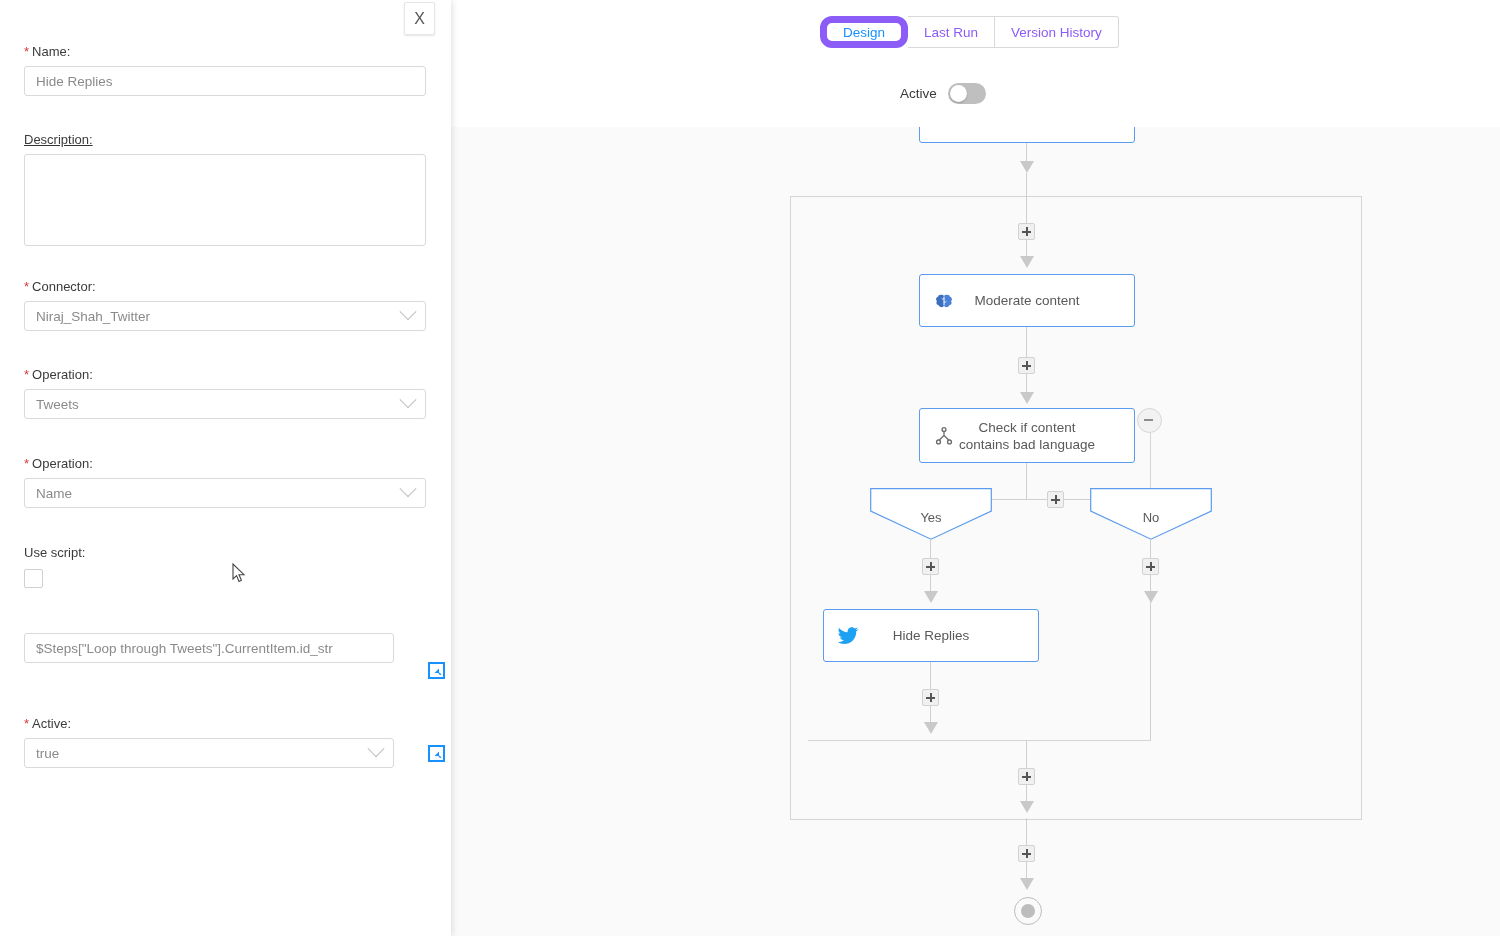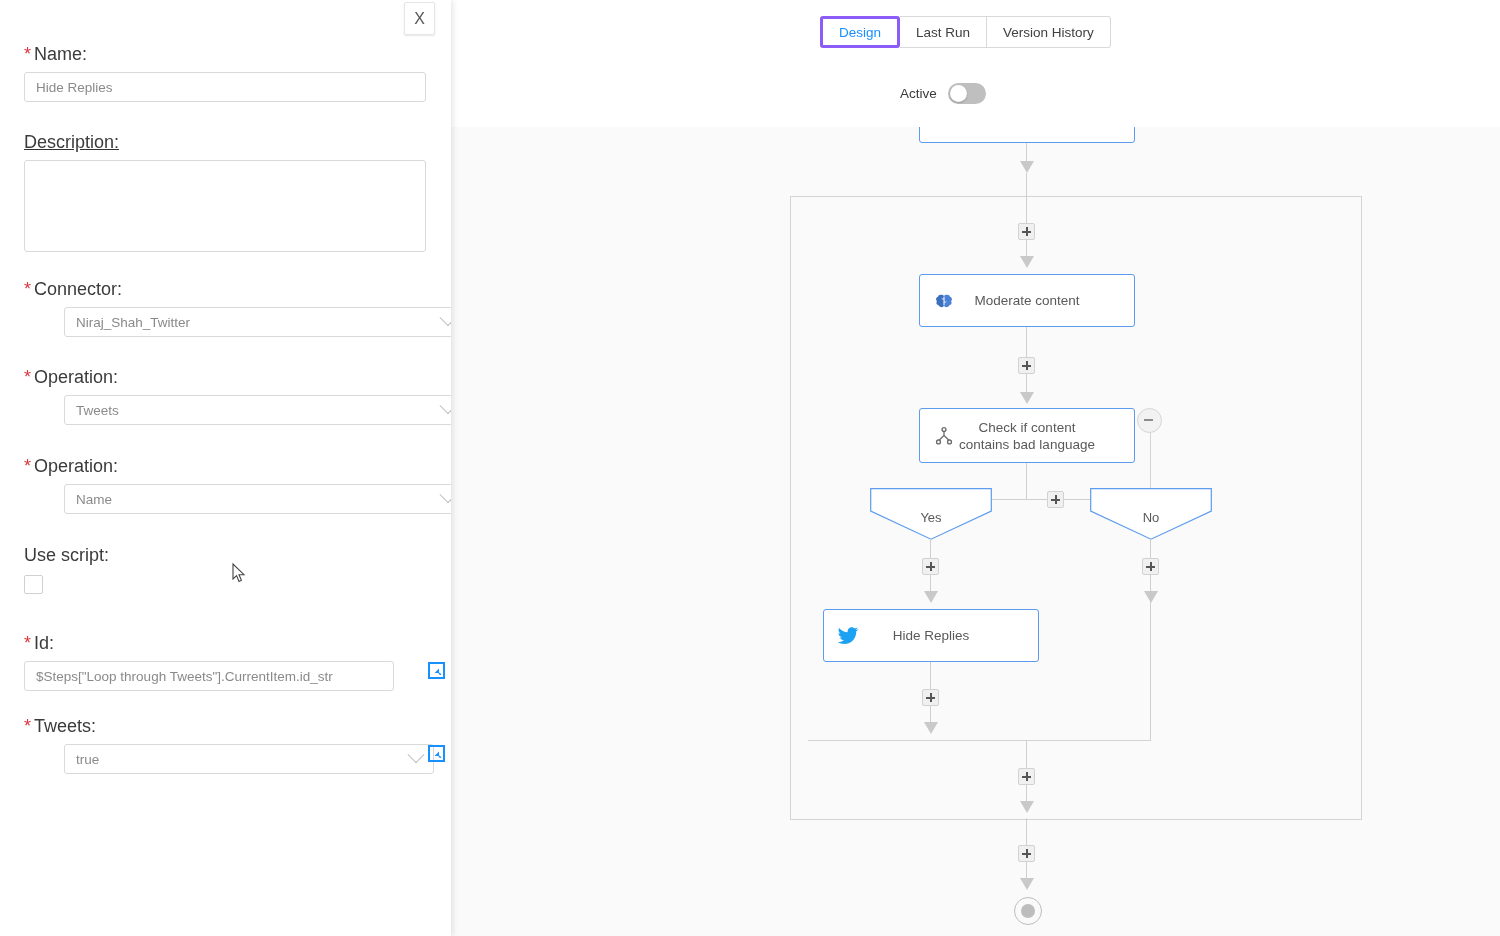--- a/index.html
+++ b/index.html
@@ -28,39 +28,39 @@
     border:1px solid #e6e6e6;
     border-radius:2px;
     box-shadow:0 1px 2px rgba(0,0,0,0.10);
     display:flex;align-items:center;justify-content:center;
     font-size:16px;color:#555;
     cursor:pointer;
     font-family:"Liberation Sans", sans-serif;
   }
   .field{position:absolute;left:24px;width:402px;}
   .flabel{
-    font-size:18px;color:#3b3b3b;
+    font-size:13px;color:#3b3b3b;
     margin-bottom:7px;
     white-space:nowrap;
   }
   .req{color:#d9363e;margin-right:3px;}
   .ctl{
     box-sizing:border-box;
     width:402px;height:30px;
     border:1px solid #d9d9d9;
     border-radius:3px;
     background:#fff;
     font-size:13.5px;
     color:#8a8a8a;
     padding:0 11px;
     display:flex;align-items:center;
     font-family:"Liberation Sans", sans-serif;
   }
   .ctl.narrow{width:370px;}
-  .ctl.select{justify-content:space-between;margin-left:40px;}
+  .ctl.select{justify-content:space-between;}
   .chev{
     width:11px;height:11px;
     border-right:1.4px solid #c0c0c0;
     border-bottom:1.4px solid #c0c0c0;
     transform:rotate(45deg) translate(-3px,-3px);
     flex:none;
   }
   textarea.ctl{
     height:92px;resize:none;padding:6px 11px;
     display:block;line-height:1.4;
@@ -85,28 +85,28 @@
   #tabs{
     position:absolute;left:369px;top:16px;
     display:flex;height:32px;
   }
   .tab{
     height:32px;box-sizing:border-box;
     display:flex;align-items:center;justify-content:center;
     padding:0 16px;
     border:1px solid #d9d9d9;
     border-left:none;
-    background:#fff;font-size:13.5px;color:#404040;
+    background:#fff;font-size:13.5px;color:#8b5cf6;
     cursor:pointer;white-space:nowrap;
   }
   .tab:first-child{border-left:1px solid #d9d9d9;border-radius:3px 0 0 3px;}
   .tab:last-child{border-radius:0 3px 3px 0;}
   .tab.active{
-    border:3px solid #8b5cf6;color:#1890ff;position:relative;z-index:2;
-    border-radius:3px;
+    border:7px solid #8b5cf6;color:#1890ff;position:relative;z-index:2;
+    border-radius:12px;
   }
   #active-row{
     position:absolute;left:449px;top:83px;display:flex;align-items:center;gap:11px;
   }
   #active-label{font-size:13.5px;color:#3b3b3b;}
   .toggle{
     width:38px;height:21px;border-radius:11px;background:#bfbfbf;
     position:relative;cursor:pointer;
   }
   .toggle .knob{
@@ -218,33 +218,32 @@
       <span class="chev"></span>
     </div>
   </div>
 
   <div class="field" style="top:545px;">
     <div class="flabel">Use script:</div>
     <div class="chk" style="margin-top:9px;"></div>
   </div>
 
   <div class="field" style="top:633px;">
-    <div class="flabel"><span class="req">*</span><span>Id:</span></div>
     <div class="ctl narrow">$Steps["Loop through Tweets"].CurrentItem.id_str</div>
     <div class="expr-icon" style="top:29px;">
       <svg width="17" height="17" viewBox="0 0 17 17">
         <rect x="1" y="1" width="15" height="15" fill="none" stroke="#1890ff" stroke-width="2"></rect>
         <path d="M11 11 L6.5 11 L11 6.5 Z" fill="#1890ff"></path>
         <path d="M11 11 L12.8 12.8" stroke="#1890ff" stroke-width="1.6"></path>
       </svg>
     </div>
   </div>
 
   <div class="field" style="top:716px;">
-    <div class="flabel"><span class="req">*</span><span>Tweets:</span></div>
+    <div class="flabel"><span class="req">*</span><span>Active:</span></div>
     <div class="ctl select narrow">
       <span>true</span>
       <span class="chev"></span>
     </div>
     <div class="expr-icon" style="top:29px;">
       <svg width="17" height="17" viewBox="0 0 17 17">
         <rect x="1" y="1" width="15" height="15" fill="none" stroke="#1890ff" stroke-width="2"></rect>
         <path d="M11 11 L6.5 11 L11 6.5 Z" fill="#1890ff"></path>
         <path d="M11 11 L12.8 12.8" stroke="#1890ff" stroke-width="1.6"></path>
       </svg>

